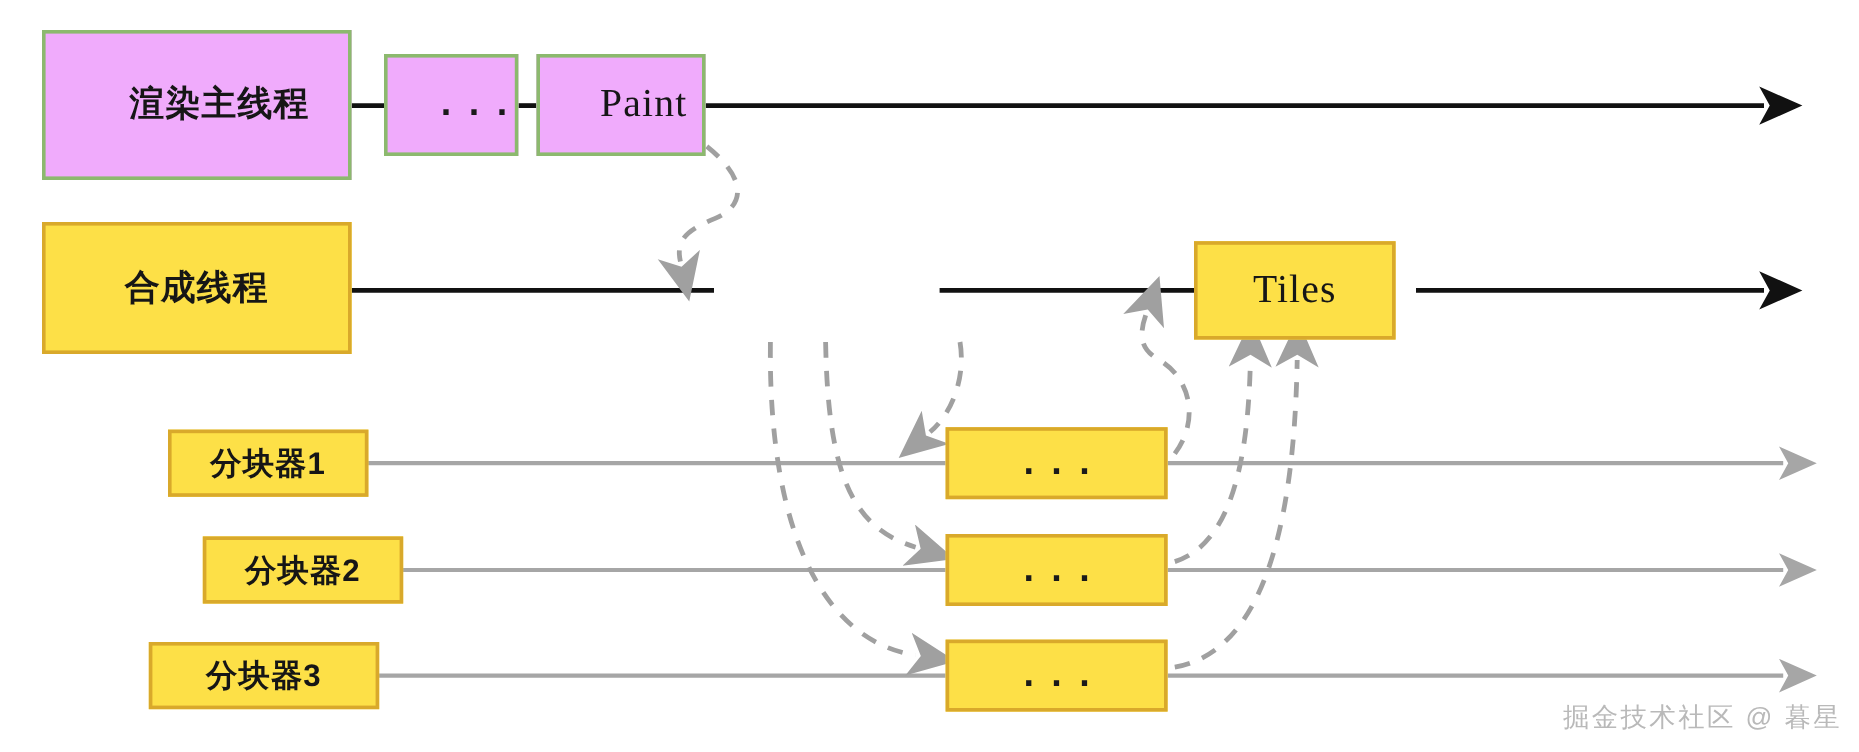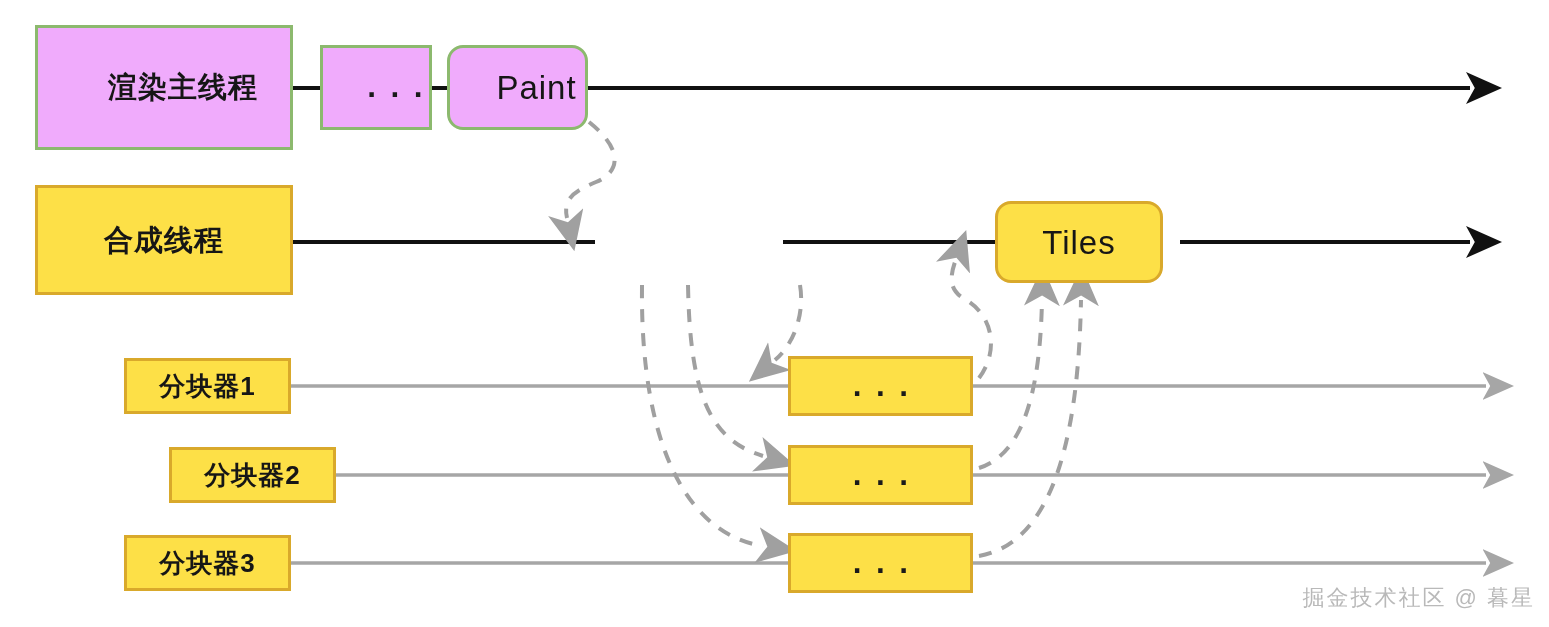--- a/index.html
+++ b/index.html
@@ -45,25 +45,24 @@
     background: #fde047;
     border-color: #d9a92b;
   }
   .label-cjk {
     font-family: "Liberation Sans", "DejaVu Sans", sans-serif;
     font-weight: 700;
     color: #161616;
     letter-spacing: 1px;
   }
   .label-mono {
-    font-family: Liberation Sans, sans-serif;
+    font-family: Liberation Serif, serif;
     font-weight: 400;
     color: #161616;
     letter-spacing: 1px;
-    border-radius: 16px;
   }
   .dots {
     font-family: "DejaVu Sans Mono", "Liberation Mono", monospace;
     font-weight: 700;
     color: #1a1a1a;
     letter-spacing: 7px;
     padding-left: 7px;
     font-size: 27px;
     line-height: 1;
   }
@@ -148,33 +147,33 @@
     <span class="dots">...</span>
   </div>
 
   <div class="node node-green label-mono" style="left:447px; top:45px; width:141px; height:85px; font-size:33px;">Paint</div>
 
   <div class="node node-orange label-cjk" style="left:35px; top:185px; width:258px; height:110px; font-size:29px;">合成线程</div>
 
 
   <div class="node node-orange label-mono" style="left:995px; top:201px; width:168px; height:82px; font-size:33px;">Tiles</div>
 
-  <div class="node node-orange label-cjk" style="left:124px; top:358px; width:167px; height:56px; font-size:26px;">分块器1</div>
+  <div class="node node-orange label-cjk" style="left:140px; top:358px; width:167px; height:56px; font-size:26px;">分块器1</div>
 
   <div class="node node-orange" style="left:788px; top:356px; width:185px; height:60px;">
     <span class="dots">...</span>
   </div>
 
   <div class="node node-orange label-cjk" style="left:124px; top:447px; width:167px; height:56px; font-size:26px;margin-left:45px;">分块器2</div>
 
   <div class="node node-orange" style="left:788px; top:445px; width:185px; height:60px;">
     <span class="dots">...</span>
   </div>
 
-  <div class="node node-orange label-cjk" style="left:124px; top:535px; width:167px; height:56px; font-size:26px;">分块器3</div>
+  <div class="node node-orange label-cjk" style="left:124px; top:535px; width:192px; height:56px; font-size:26px;">分块器3</div>
 
   <div class="node node-orange" style="left:788px; top:533px; width:185px; height:60px;">
     <span class="dots">...</span>
   </div>
 
   <div class="watermark">掘金技术社区 @ 暮星</div>
 
 </div>
 
 </body></html>

